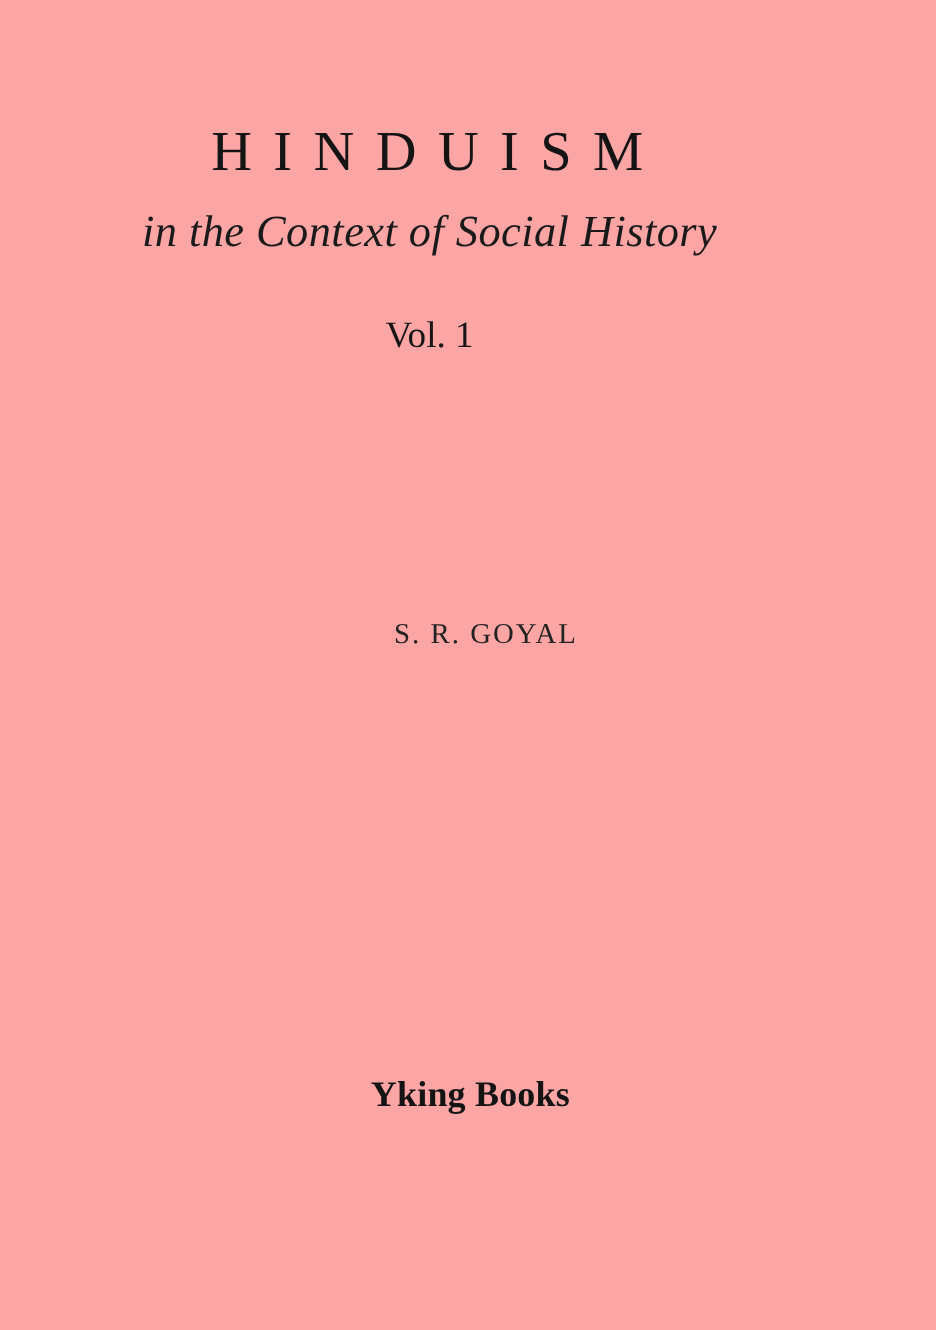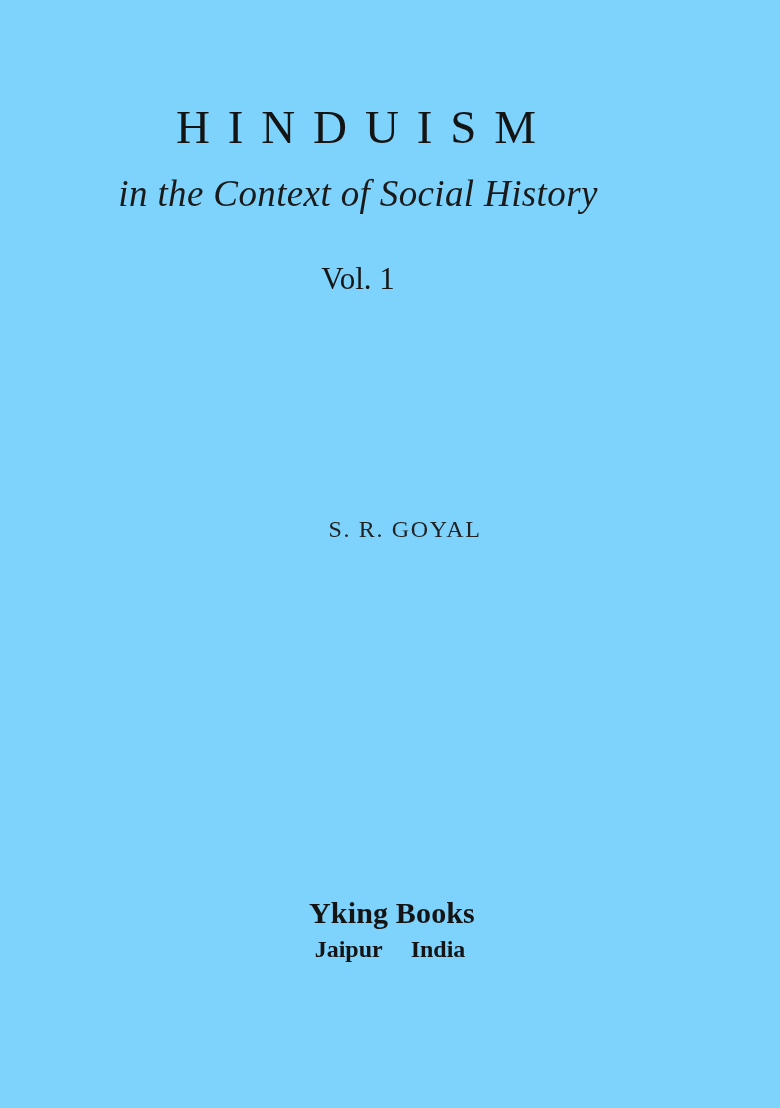--- a/index.html
+++ b/index.html
@@ -4,21 +4,21 @@
 <style>
   html, body {
     margin: 0;
     padding: 0;
     background: #ffffff;
   }
   .page {
     position: relative;
     width: 780px;
     height: 1108px;
-    background: #7dd3fc;
+    background: #fca5a5;
     overflow: hidden;
     font-family: "Liberation Serif", "DejaVu Serif", serif;
     color: #161616;
   }
   .line {
     position: absolute;
     width: 100%;
     text-align: center;
     white-space: nowrap;
   }
@@ -83,17 +83,14 @@
   <div class="line book-title">HINDUISM</div>
 
   <div class="line book-subtitle">in the Context of Social History</div>
 
   <div class="line book-volume">Vol. 1</div>
 
   <div class="line book-author">S. R. GOYAL</div>
 
   <div class="line publisher-name">Yking Books</div>
 
-  <div class="line publisher-place">
-    <span class="city">Jaipur</span><span class="country">India</span>
-  </div>
 
 </div>
 
 </body></html>

